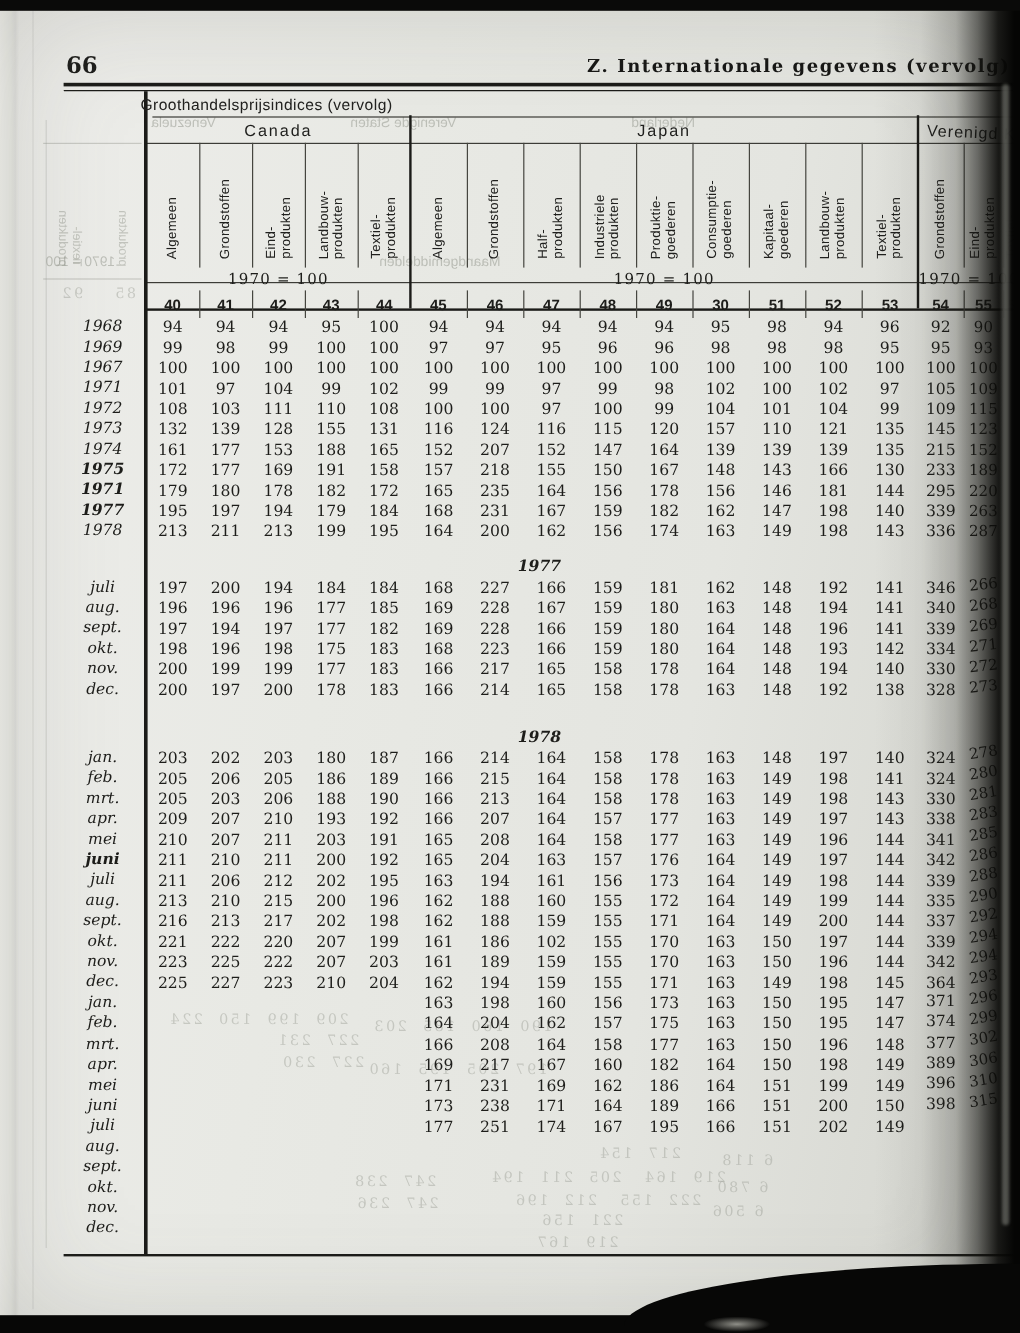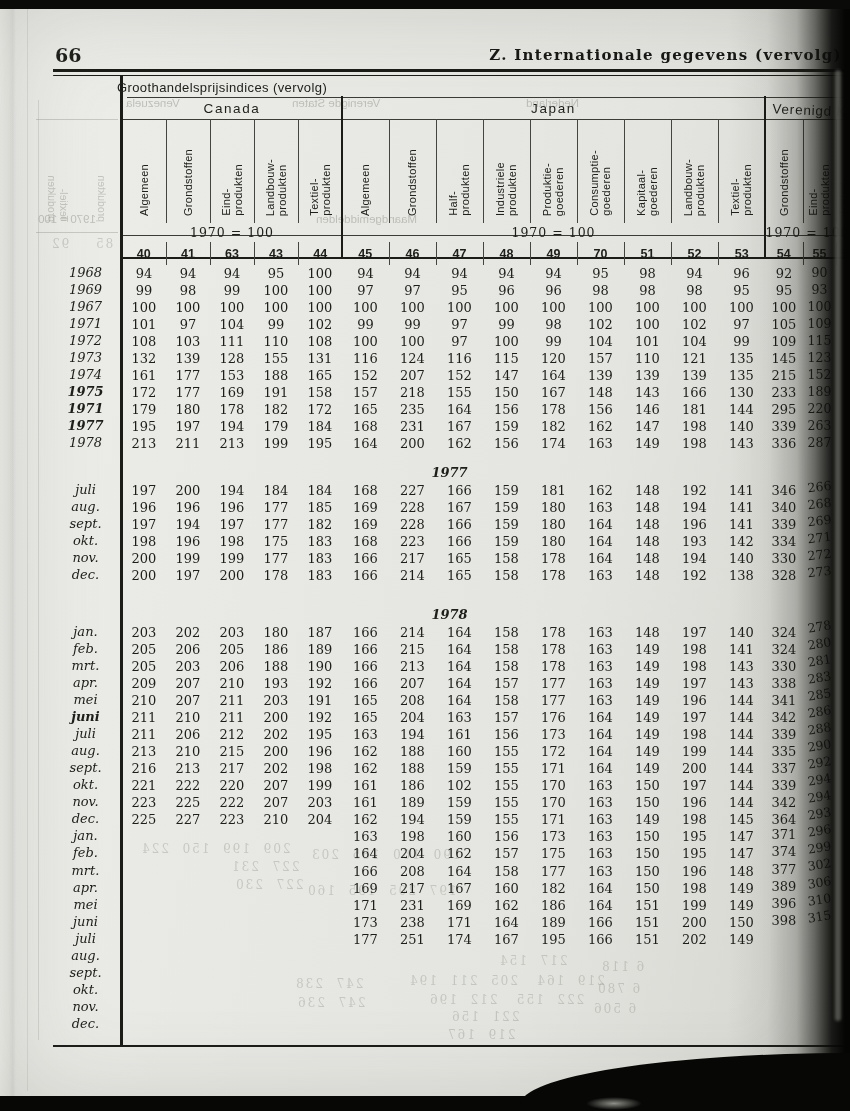--- a/index.html
+++ b/index.html
@@ -235,29 +235,29 @@
         <tr class="r-base">
           <td></td>
           <td colspan="5">1970 = 100</td>
           <td colspan="9">1970 = 100</td>
           <td colspan="3">1970 = 100</td>
         </tr>
         <tr class="r-num">
           <td></td>
           <td>40</td>
           <td class="sep">41</td>
-          <td class="sep">63</td>
+          <td class="sep">42</td>
           <td class="sep">43</td>
           <td class="sep">44</td>
           <td>45</td>
           <td class="sep">46</td>
           <td class="sep">47</td>
           <td class="sep">48</td>
           <td class="sep">49</td>
-          <td class="sep">70</td>
+          <td class="sep">30</td>
           <td class="sep">51</td>
           <td class="sep">52</td>
           <td class="sep">53</td>
           <td>54</td>
           <td class="sep">55</td>
           <td class="sep dim">5</td>
         </tr>
       </thead>
       <tbody>
           <tr class="y first">

